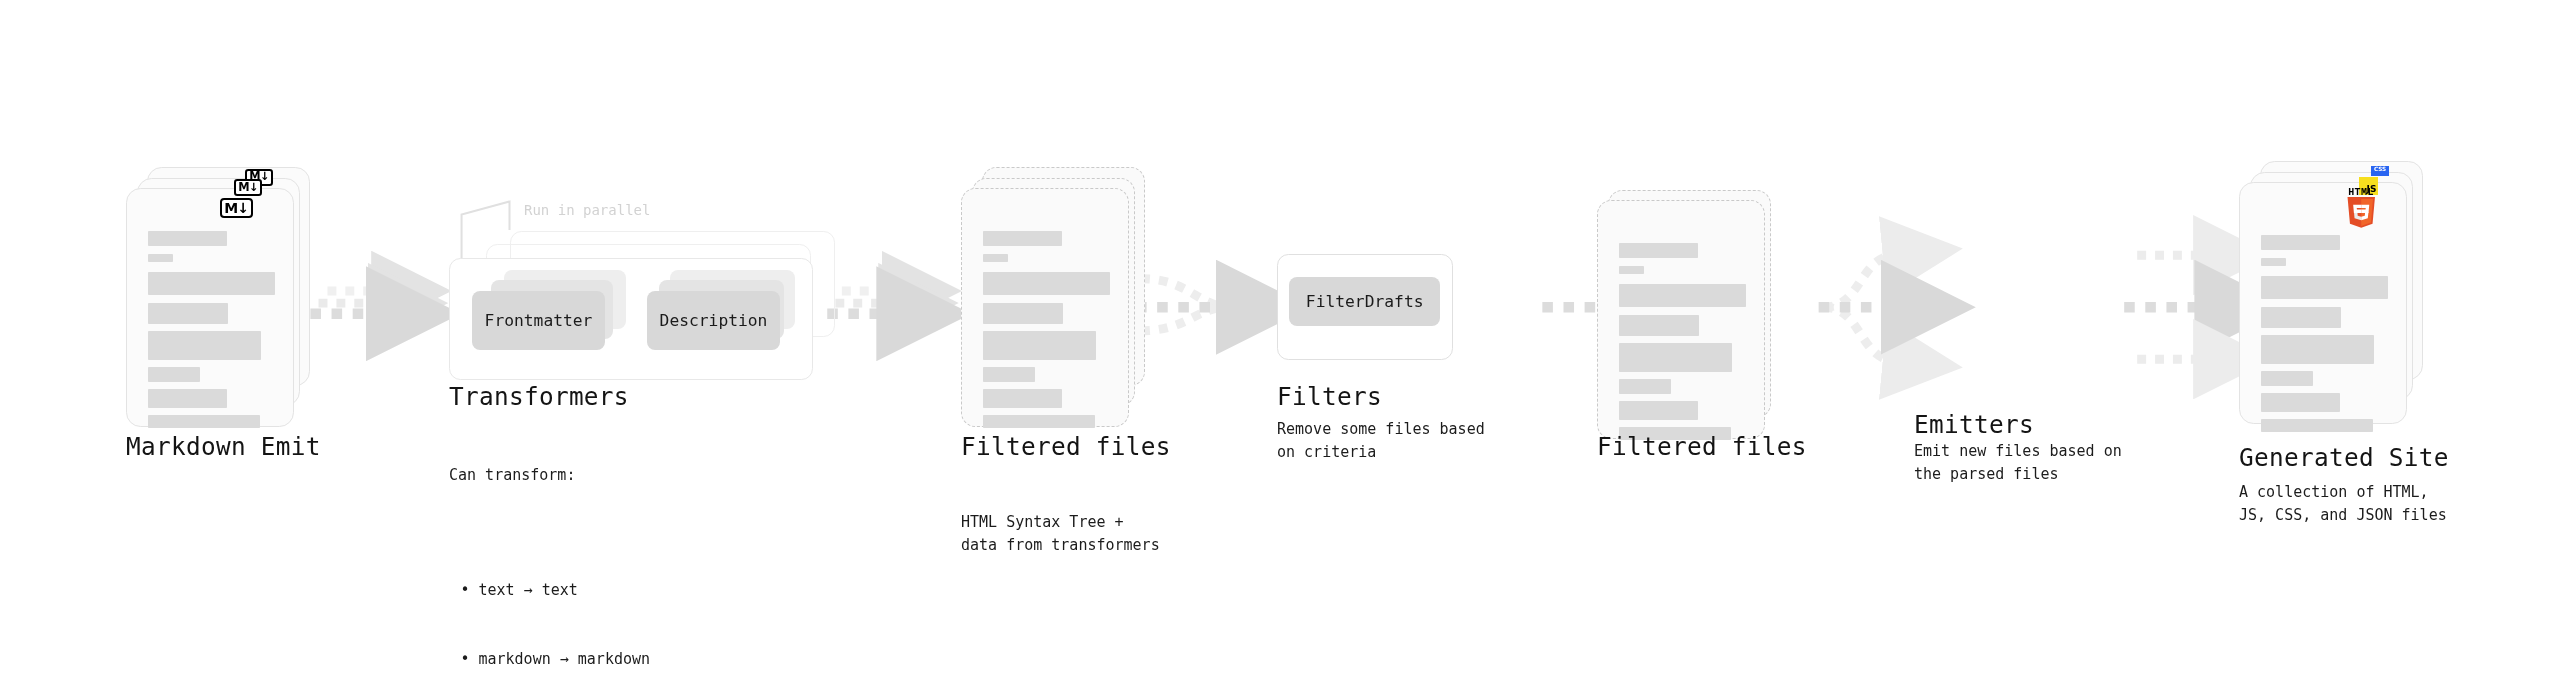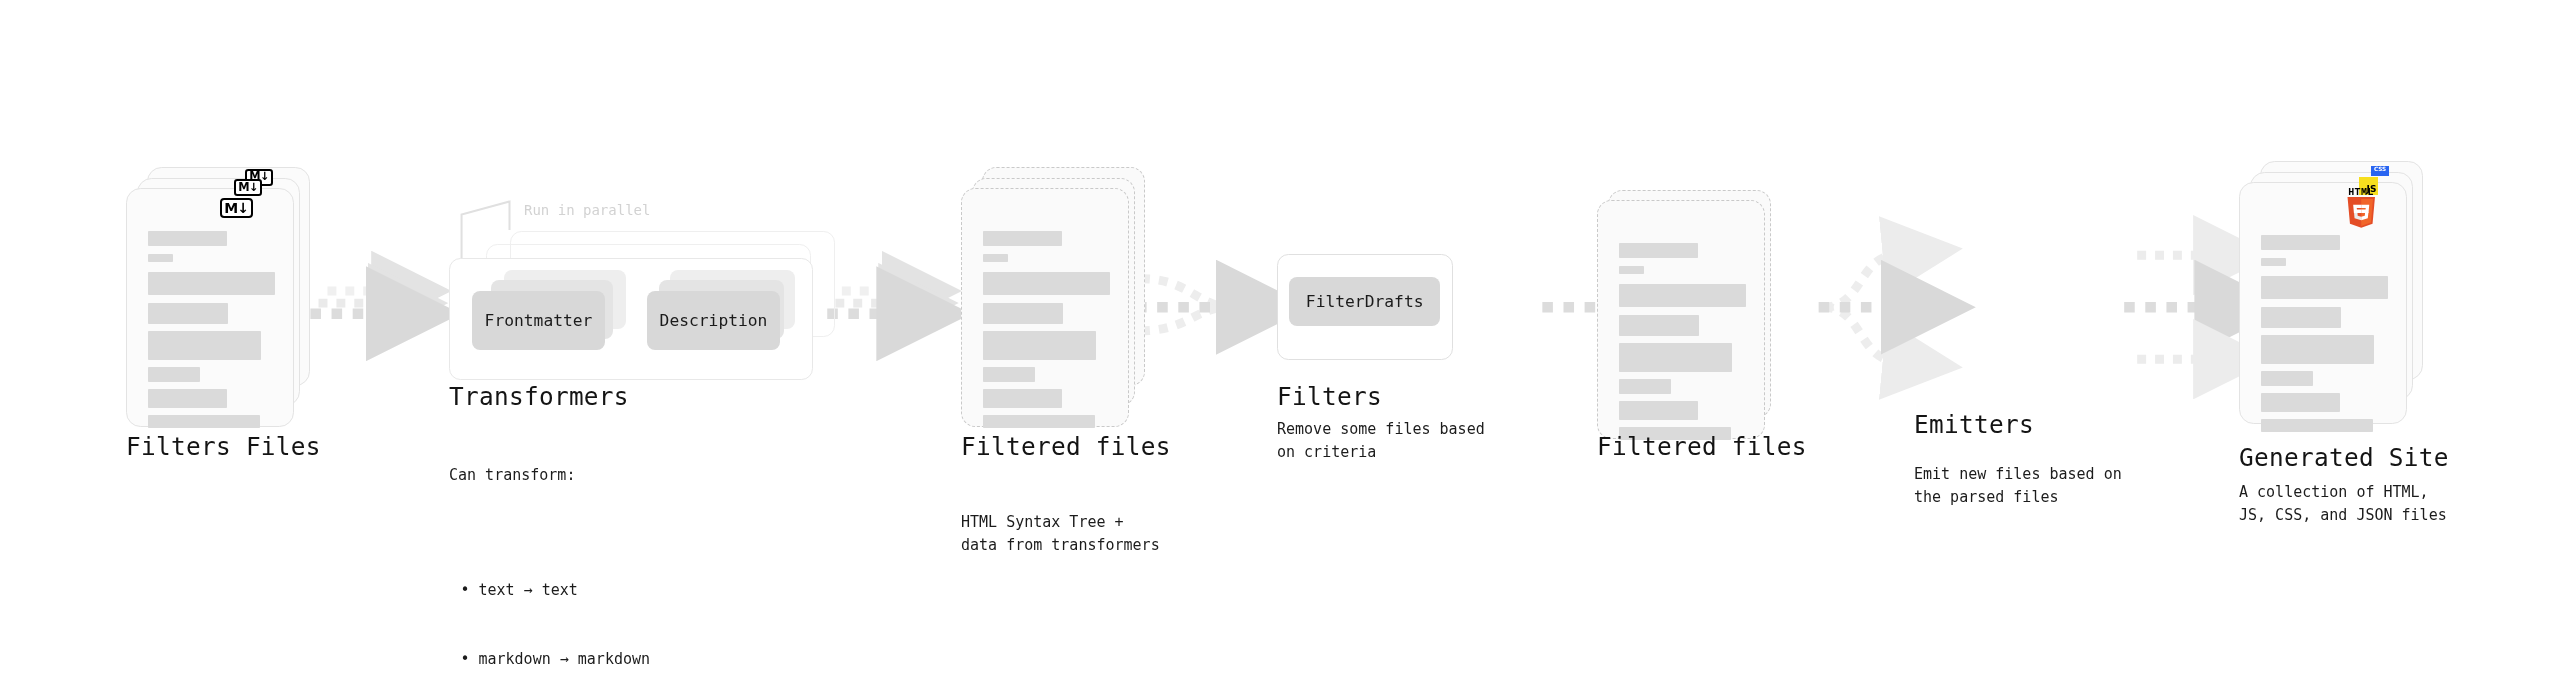--- a/index.html
+++ b/index.html
@@ -232,21 +232,21 @@
         <div class="ln" style="width:62%;height:18.7px;"></div>
         <div class="ln" style="width:88%;height:13px;"></div>
       </div>
     </div>
     <div class="badge md-badge-sm" style="left:119px; top:1.6px;">M↓</div>
     <div class="badge md-badge-sm" style="left:108px; top:12.2px;">M↓</div>
     <div class="badge md-badge" style="left:94px; top:31px;">
         <span>M↓</span>
       </div>
   </div>
-  <div class="stage-title" style="left:126px; top:432px;">Filters Files</div>
+  <div class="stage-title" style="left:126px; top:432px;">Markdown Emit</div>
 
   <div style="position:absolute;left:449px;top:195px;width:406px;height:171px;">
 
     <div class="procbox ghost" style="left:61px; top:36px; width:325px; height:106px;"></div>
     <div class="procbox ghost" style="left:37px; top:49px; width:325px; height:114px;"></div>
     <div class="procbox" style="left:0px; top:63px; width:364px; height:122px; border-color:#e8e8e8;"></div>
 
     <div class="pill faded2" style="left:55px; top:75px; width:122px; height:59px; color:transparent;">Frontmatter</div>
     <div class="pill faded1" style="left:42px; top:85px; width:122px; height:59px; color:transparent;">Frontmatter</div>
     <div class="pill" style="left:23px; top:96px; width:133px; height:59px;">
@@ -312,21 +312,21 @@
         <div class="ln" style="width:89%;height:29px;"></div>
         <div class="ln" style="width:41%;height:14.6px;"></div>
         <div class="ln" style="width:62%;height:18.7px;"></div>
         <div class="ln" style="width:88%;height:13px;"></div>
       </div>
     </div>
   </div>
   <div class="stage-title" style="left:1597px; top:432px;">Filtered files</div>
 
   <div class="stage-title" style="left:1914px; top:410px;">Emitters</div>
-  <div class="stage-sub" style="left:1914px; top:463px;">Emit new files based on
+  <div class="stage-sub" style="left:1914px; top:440px;">Emit new files based on
 the parsed files</div>
 
   <div class="docstack" style="left:2239px; top:161px; width:195px; height:268px;">
     <div class="sheet s3" style="width:163px;height:219px;"></div>
     <div class="sheet s2" style="width:163px;height:228px;"></div>
     <div class="sheet s1" style="width:168px;height:242px;">
       <div class="lines" style="top:52px;">
         <div class="ln" style="width:62%;height:15.4px;"></div>
         <div class="ln" style="width:20%;height:8.1px;margin-bottom:10.6px;"></div>
         <div class="ln" style="width:100%;height:23px;"></div>

